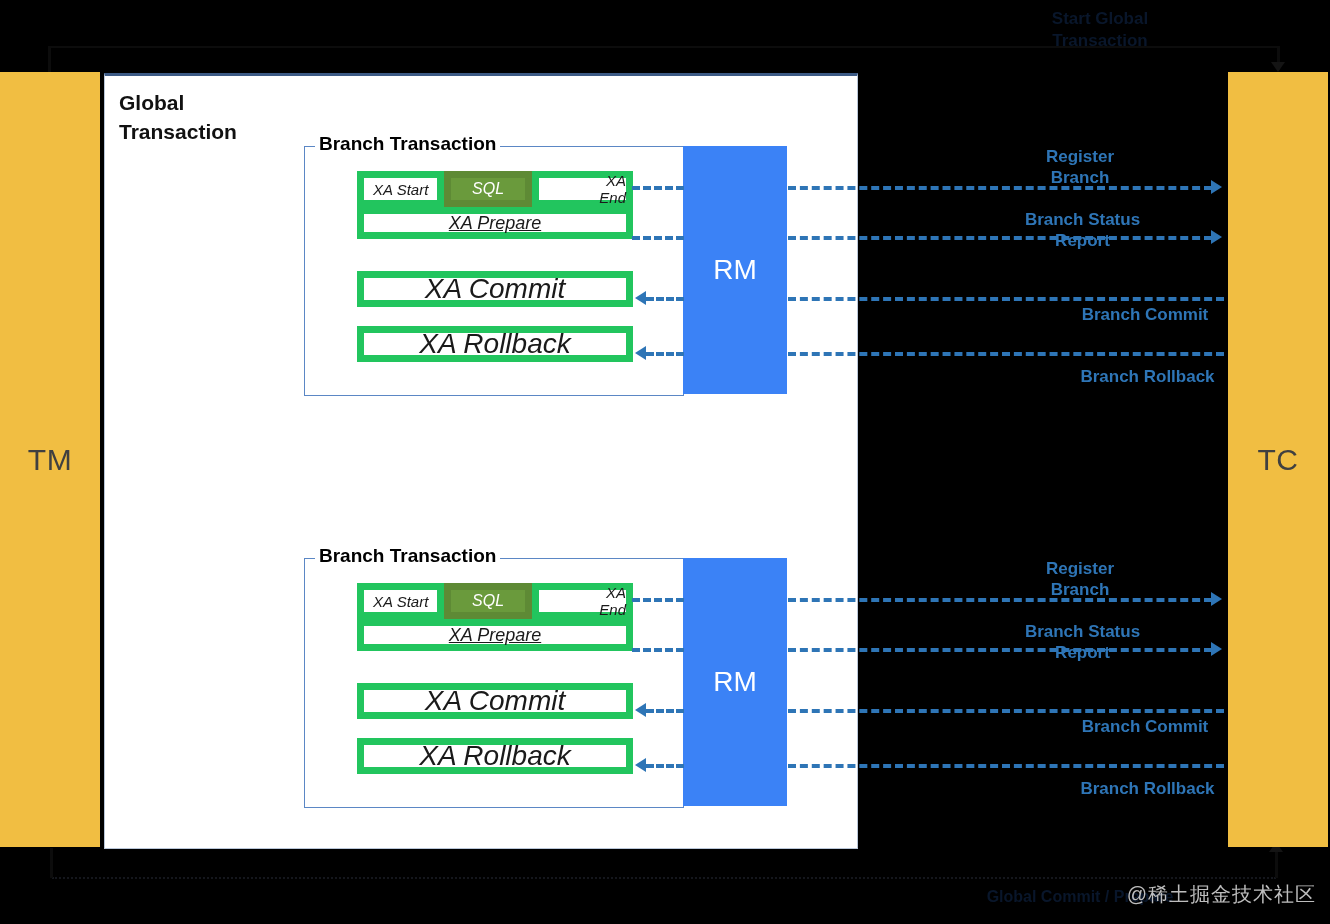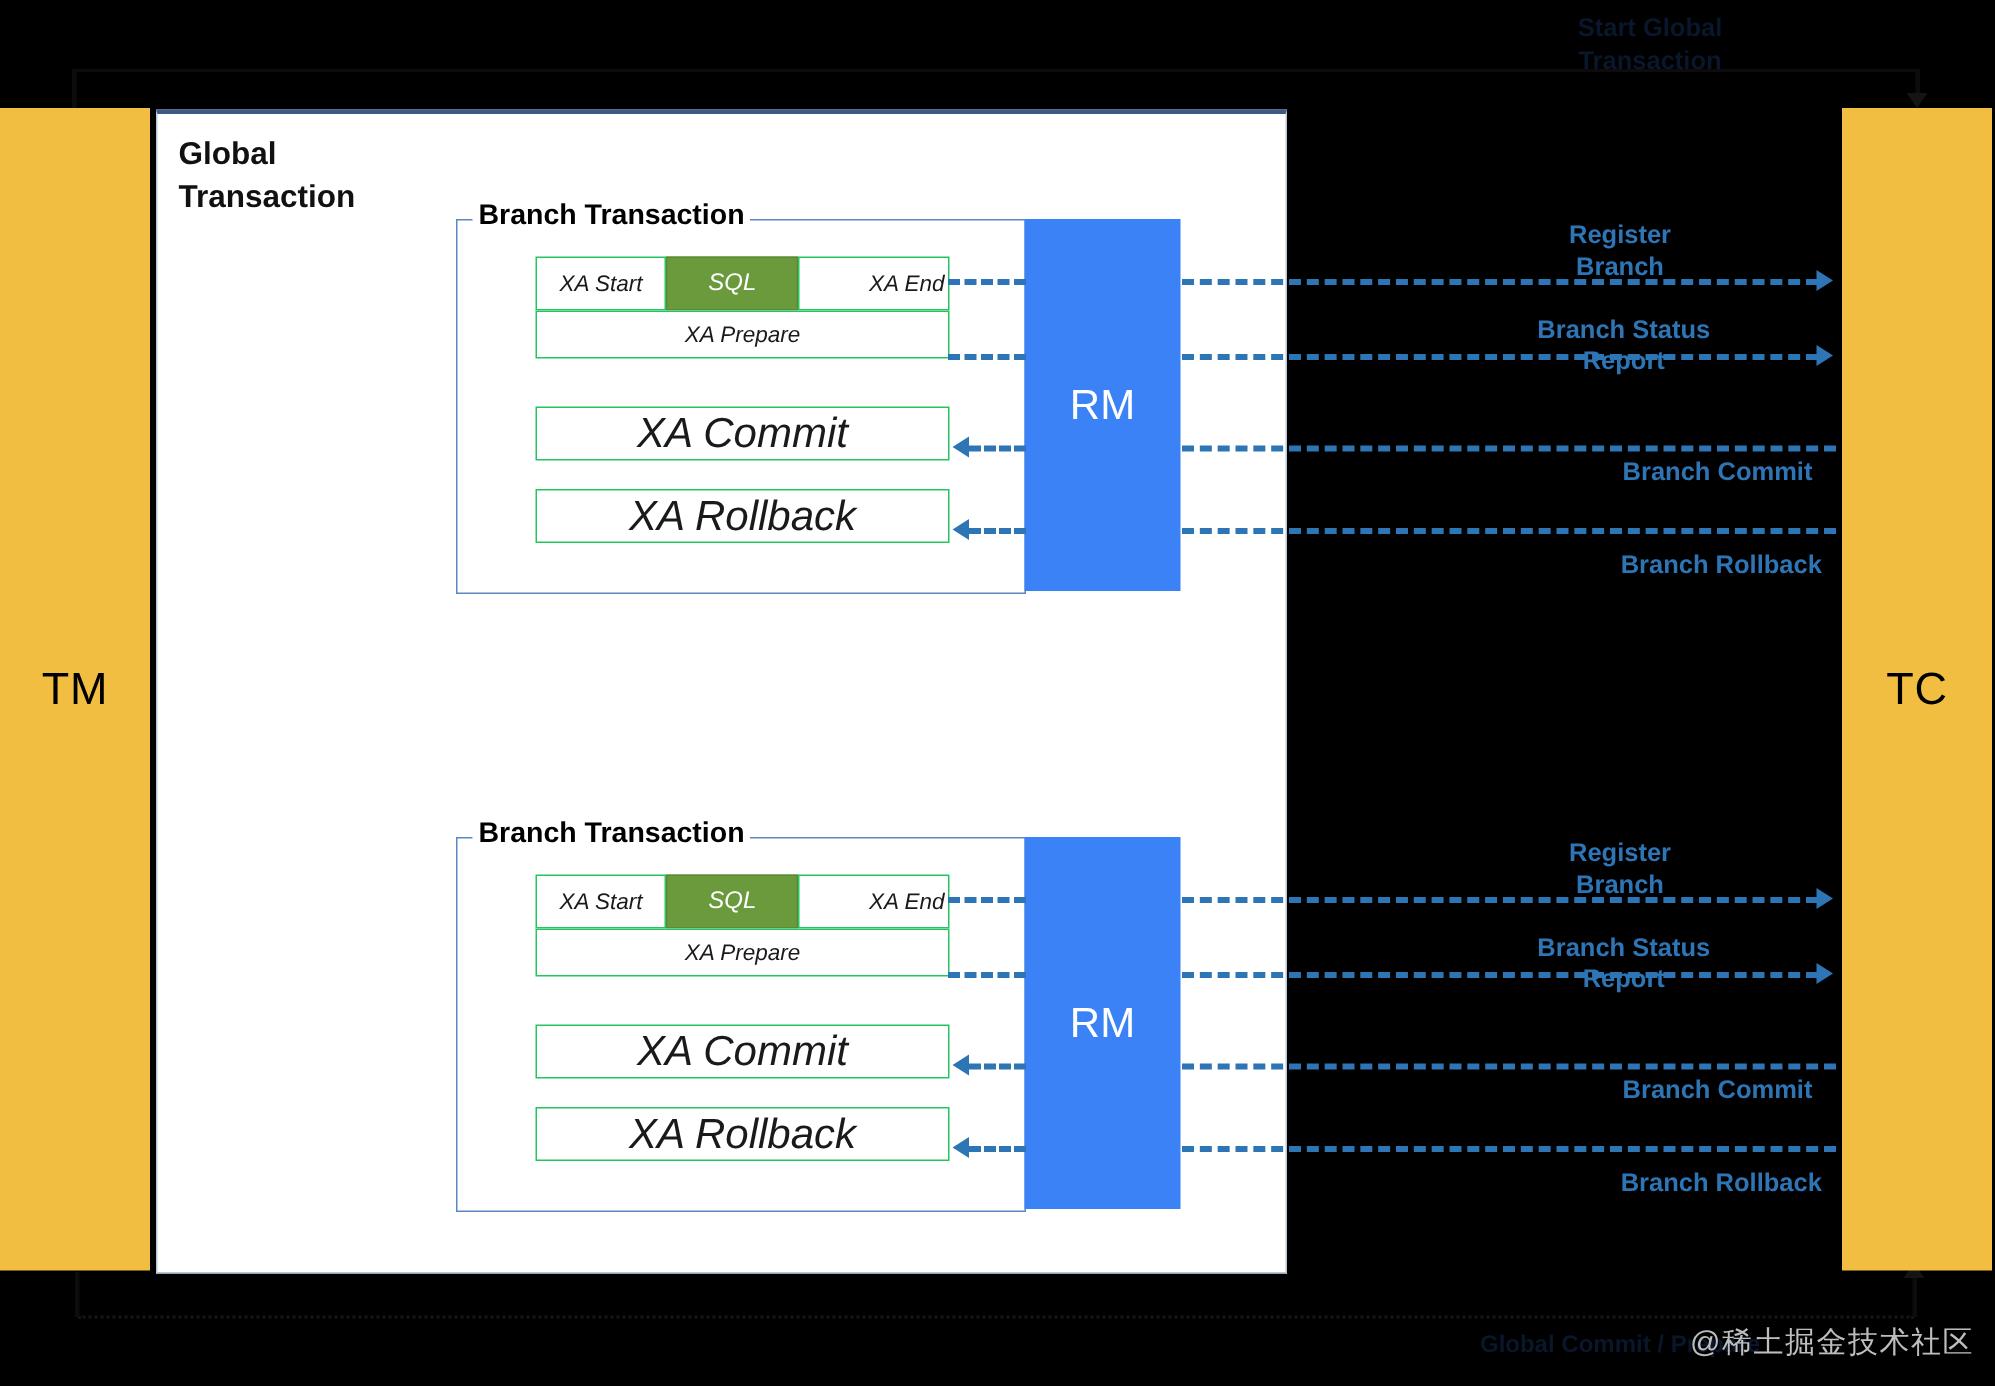--- a/index.html
+++ b/index.html
@@ -1,47 +1,47 @@
 <!DOCTYPE html>
 <html><head>
 <meta charset="utf-8">
 <style>
   html,body{margin:0;padding:0;background:#000;}
   body{width:1330px;height:924px;font-family:"Liberation Sans",sans-serif;overflow:hidden;}
   #stage{position:relative;width:1330px;height:924px;background:#000;}
 
   
   .actor{position:absolute;background:#F1BE42;display:flex;align-items:center;justify-content:center;}
-  .actor span{color:#000000;font-size:30px;font-weight:400;letter-spacing:.5px;}
+  .actor span{color:#404040;font-size:30px;font-weight:400;letter-spacing:.5px;}
   #tm{left:0px;top:72px;width:100px;height:775px;}
   #tc{left:1228px;top:72px;width:100px;height:775px;}
 
   
   #global-box{position:absolute;left:104px;top:73px;width:752px;height:772px;
               background:#ffffff;border-top:3px solid #3c5a85;border-left:1px solid #b9c6d8;
               border-right:1px solid #b9c6d8;border-bottom:1px solid #b9c6d8;}
   #global-title{position:absolute;left:119px;top:88px;width:200px;color:#111;
                 font-size:21px;font-weight:bold;line-height:29px;}
 
   
   .branch{position:absolute;width:378px;background:#ffffff;border:1px solid #5b87c5;}
   .branch-title{position:absolute;left:10px;top:-14px;background:#ffffff;padding:0 4px;
                 font-size:19px;font-weight:bold;color:#000;white-space:nowrap;}
   .row{position:absolute;display:flex;box-sizing:border-box;}
-  .cell{box-sizing:border-box;border:1px solid #22c55e;display:flex;align-items:center;
+  .cell{box-sizing:border-box;border:7px solid #22c55e;display:flex;align-items:center;
         justify-content:center;font-style:italic;color:#1a1a1a;background:#fff;text-align:right;}
   .cell.sql{background:#6A9A3C;border-color:#5e8a35;color:#ffffff;}
 
   .xa-row1{left:52px;height:36px;width:276px;}
   .xa-row1 .cell{height:36px;font-size:15px;}
   .c-start{width:92px;}
   .c-sql{width:92px;font-size:16px !important;}
   .c-end{width:104px;padding-left:44px;}
   .xa-prepare{left:52px;height:32px;width:276px;}
-  .xa-prepare .cell{width:328px;height:32px;font-size:15px;}
+  .xa-prepare .cell{width:328px;height:32px;font-size:18px;text-decoration:underline;}
 
   .xa-big{left:52px;width:276px;height:48px;}
   .xa-big .cell{width:276px;height:36px;font-size:28px;}
 
   
   .rm{position:absolute;width:104px;background:#3b82f6;display:flex;align-items:center;justify-content:center;}
   .rm span{color:#ffffff;font-size:28px;}
 
   
   .dash{position:absolute;height:0;border-top:4px dashed #2E75B6;}

